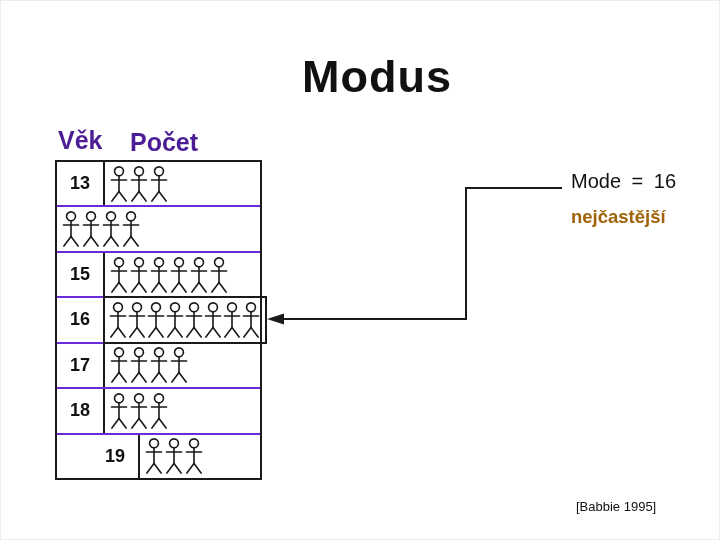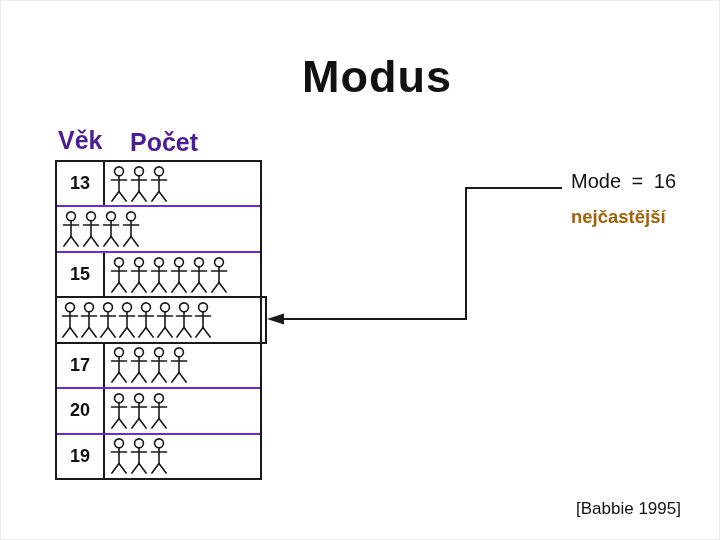--- a/index.html
+++ b/index.html
@@ -28,21 +28,21 @@
     position: absolute; left: 55px; top: 160px;
     width: 207px; height: 320px;
     border: 2px solid #1a1a1a;
     box-sizing: border-box;
     display: flex; flex-direction: column;
   }
   .prow {
     flex: 1; display: flex; min-height: 0;
     border-bottom: 2px solid #6d28d9;
   }
-  .prow:last-child { border-bottom: none; }
+  .prow:last-child { border-bottom: none; padding-left: 35px; }
   .age-cell {
     width: 46px; flex: none;
     border-right: 2px solid #1a1a1a;
     display: flex; align-items: center; justify-content: center;
     font-size: 18px; font-weight: bold; color: #111;
   }
   .figures {
     flex: 1; display: flex; align-items: center;
     padding-left: 5px; gap: 2px;
   }
@@ -65,21 +65,21 @@
     font-size: 20px; font-weight: normal; color: #111;
     word-spacing: 5px; white-space: nowrap;
   }
   .mode-desc {
     position: absolute; left: 571px; top: 206px;
     font-size: 18.5px; font-weight: bold; line-height: 1.22;
     color: #a16207; white-space: nowrap;
   }
   .citation {
     position: absolute; left: 576px; top: 499px;
-    font-size: 17px; color: #111;
+    font-size: 13px; color: #111;
   }
 </style>
 </head>
 <body>
 
 <div class="slide">
 
   <h1 class="title">Modus</h1>
 
   <div class="col-label vek">Věk</div>
@@ -211,20 +211,21 @@
               <circle cx="9.5" cy="5.6" r="4.7"></circle>
               <line x1="9.5" y1="10.5" x2="9.5" y2="27"></line>
               <line x1="1.5" y1="14.8" x2="17.5" y2="14.8"></line>
               <line x1="9.5" y1="27" x2="2" y2="37"></line>
               <line x1="9.5" y1="27" x2="17" y2="37"></line>
             </g>
           </svg>
         </div>
       </div>
       <div class="prow mode">
+        <div class="age-cell">16</div>
         <div class="figures">
           <svg width="18" height="38" viewBox="0 0 19 38">
             <g fill="none" stroke="#1a1a1a" stroke-width="1.7" stroke-linecap="round">
               <circle cx="9.5" cy="5.6" r="4.7"></circle>
               <line x1="9.5" y1="10.5" x2="9.5" y2="27"></line>
               <line x1="1.5" y1="14.8" x2="17.5" y2="14.8"></line>
               <line x1="9.5" y1="27" x2="2" y2="37"></line>
               <line x1="9.5" y1="27" x2="17" y2="37"></line>
             </g>
           </svg>
@@ -328,21 +329,21 @@
               <circle cx="9.5" cy="5.6" r="4.7"></circle>
               <line x1="9.5" y1="10.5" x2="9.5" y2="27"></line>
               <line x1="1.5" y1="14.8" x2="17.5" y2="14.8"></line>
               <line x1="9.5" y1="27" x2="2" y2="37"></line>
               <line x1="9.5" y1="27" x2="17" y2="37"></line>
             </g>
           </svg>
         </div>
       </div>
       <div class="prow">
-        <div class="age-cell">20</div>
+        <div class="age-cell">18</div>
         <div class="figures">
           <svg width="18" height="38" viewBox="0 0 19 38">
             <g fill="none" stroke="#1a1a1a" stroke-width="1.7" stroke-linecap="round">
               <circle cx="9.5" cy="5.6" r="4.7"></circle>
               <line x1="9.5" y1="10.5" x2="9.5" y2="27"></line>
               <line x1="1.5" y1="14.8" x2="17.5" y2="14.8"></line>
               <line x1="9.5" y1="27" x2="2" y2="37"></line>
               <line x1="9.5" y1="27" x2="17" y2="37"></line>
             </g>
           </svg>

